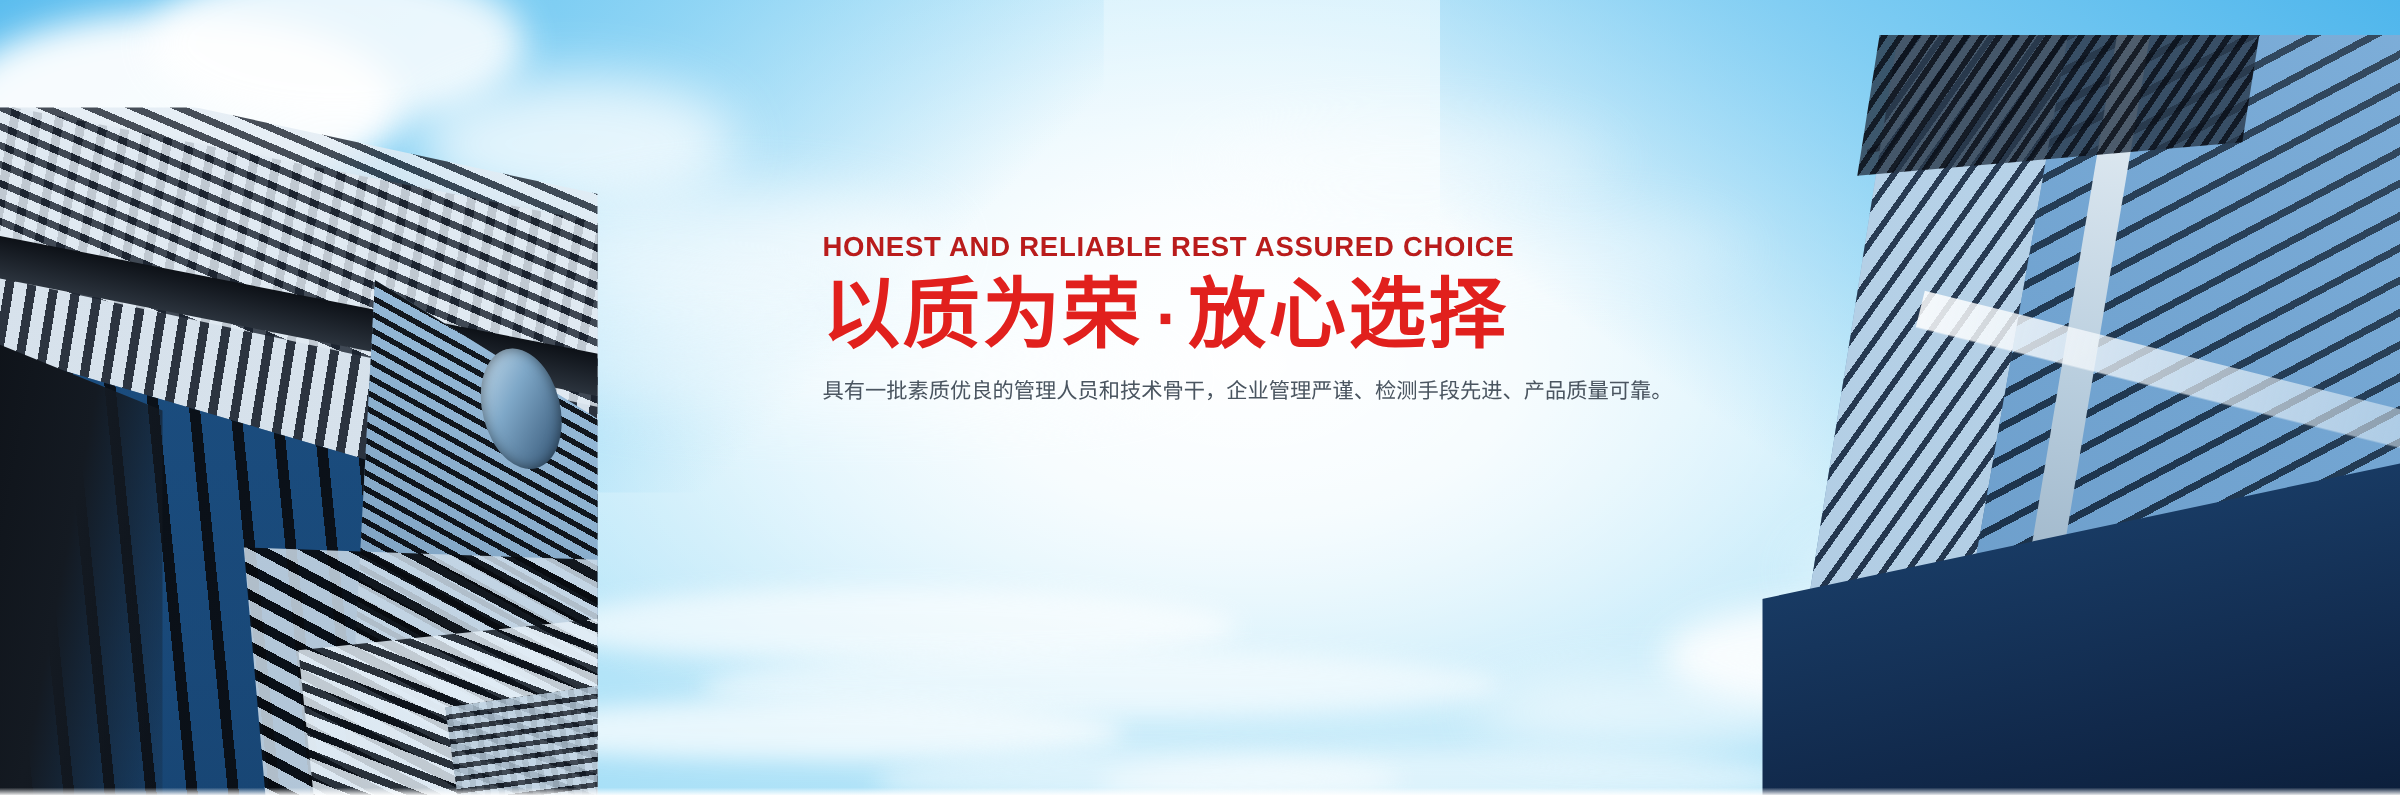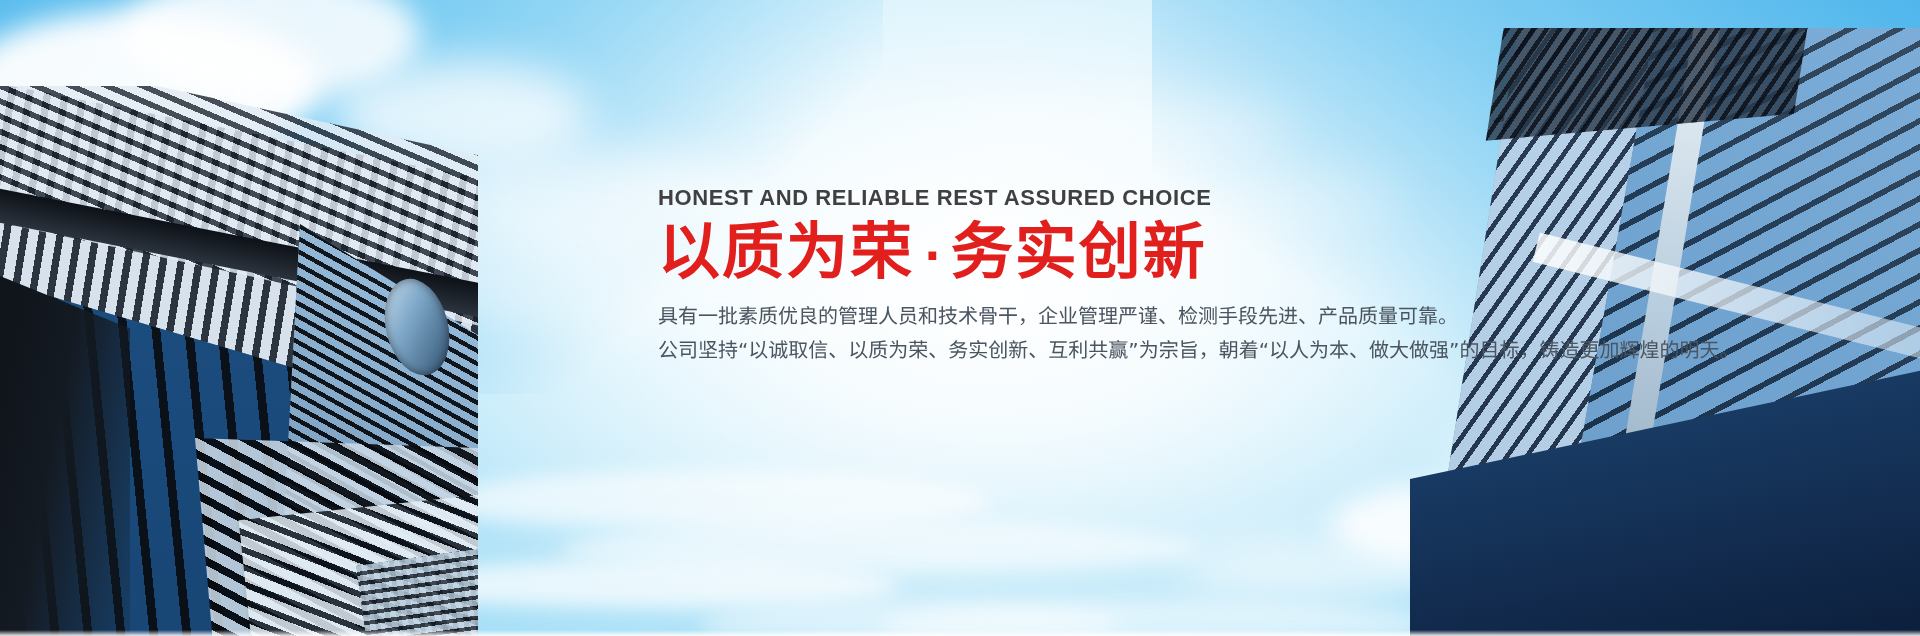--- a/index.html
+++ b/index.html
@@ -196,21 +196,21 @@
   .copy{
     position:absolute;
     left:658px; top:185px;
     width:960px;
   }
   .eyebrow{
     margin:0 0 8px 0;
     font-size:22px;
     letter-spacing:.6px;
     font-weight:600;
-    color:#404040;
+    color:#b91c1c;
     white-space:nowrap;
     font-family:"Liberation Sans","DejaVu Sans",sans-serif;
   }
   .headline{
     margin:0 0 14px 0;
     font-size:62px;
     line-height:1.06;
     font-weight:700;
     color:#e1201d;
     letter-spacing:2px;
@@ -219,21 +219,21 @@
     text-shadow:0 1px 0 rgba(255,255,255,.35);
   }
   .headline .sep{
     font-size:44px;
     vertical-align:middle;
     padding:0 10px;
     letter-spacing:0;
   }
   .body-line{
     margin:0;
-    font-size:20px;
+    font-size:17px;
     line-height:1.72;
     color:#4a5560;
     white-space:nowrap;
     font-family:"DejaVu Sans","Liberation Sans",sans-serif;
   }
 
   
   .bottom-fade{
     position:absolute; left:0; right:0; bottom:0; height:6px;
     background:linear-gradient(180deg,rgba(255,255,255,0),rgba(255,255,255,.9));
@@ -295,20 +295,19 @@
     <div class="br-spine"></div>
     <div class="br-top"></div>
     <div class="br-band"></div>
     <div class="br-small"></div>
     <div class="br-base"></div>
   </div>
 
   <div class="copy">
     <p class="eyebrow">HONEST AND RELIABLE  REST ASSURED CHOICE</p>
 
-    <h1 class="headline"><span>以质为荣</span><span class="sep">·</span><span>务实创新</span></h1>
+    <h1 class="headline"><span>以质为荣</span><span class="sep">·</span><span>放心选择</span></h1>
 
     <p class="body-line">具有一批素质优良的管理人员和技术骨干，企业管理严谨、检测手段先进、产品质量可靠。</p>
-    <p class="body-line">公司坚持“以诚取信、以质为荣、务实创新、互利共赢”为宗旨，朝着“以人为本、做大做强”的目标，铸造更加辉煌的明天。</p>
   </div>
 
   <div class="bottom-fade"></div>
 </div>
 
 </body></html>

